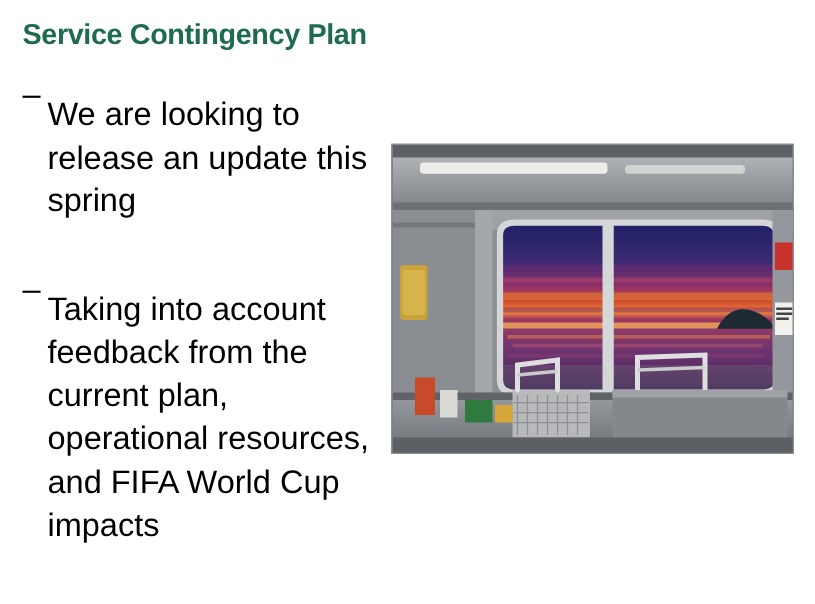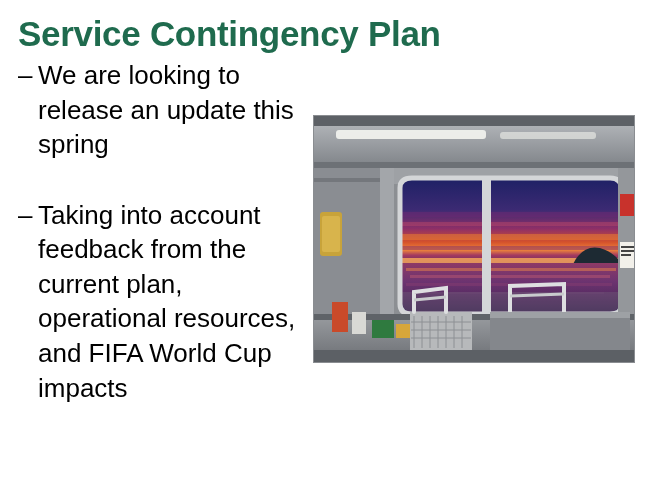--- a/index.html
+++ b/index.html
@@ -17,21 +17,21 @@
   .slide {
     position: relative;
     width: 652px;
     height: 483px;
     background: #ffffff;
   }
   .slide-title {
     position: absolute;
     left: 18px;
     top: 14px;
-    font-size: 35px;
+    font-size: 23px;
     font-weight: bold;
     color: #1f6b4e;
     letter-spacing: -0.3px;
     white-space: nowrap;
   }
   .bullets {
     position: absolute;
     left: 18px;
     top: 58px;
     width: 290px;
@@ -44,20 +44,21 @@
     color: #000000;
   }
   .bullet .dash {
     flex: 0 0 auto;
     width: 20px;
     font-size: 26px;
     line-height: 1.33;
   }
   .bullet .btext {
     flex: 1 1 auto;
+    margin-top: 16px;
   }
   .bullet-gap {
     height: 36px;
   }
 
   
   .photo {
     position: absolute;
     left: 313px;
     top: 115px;

